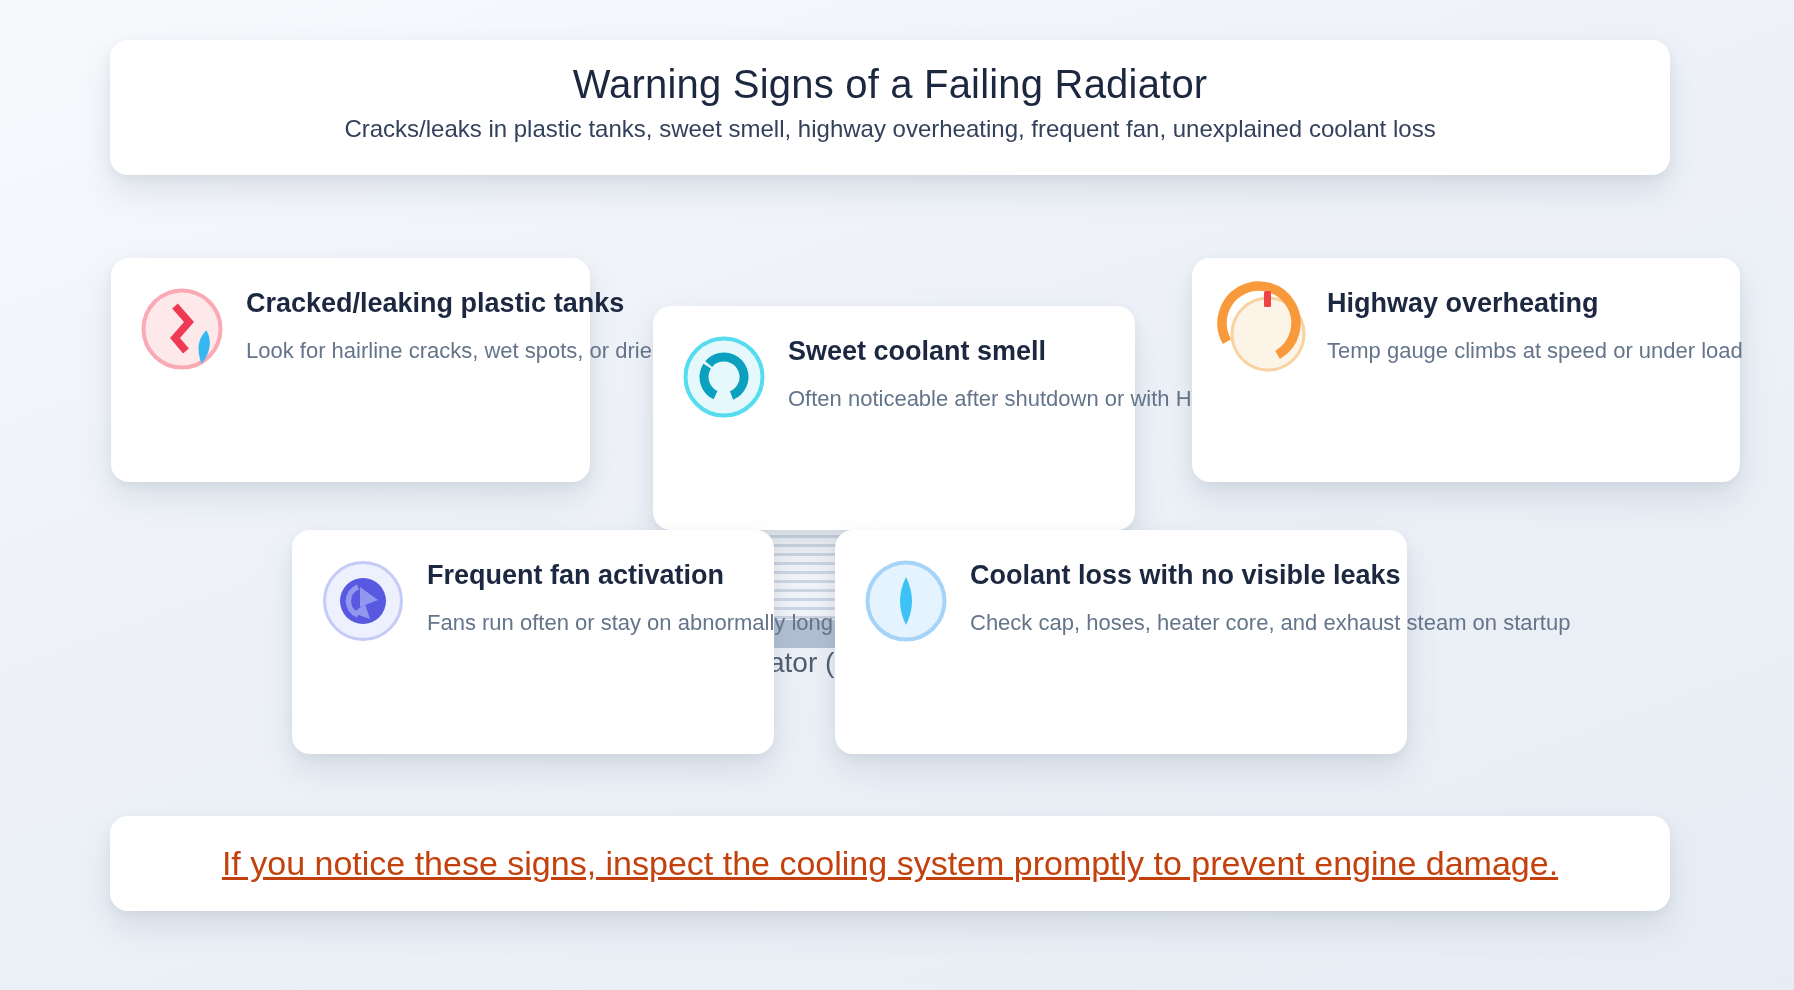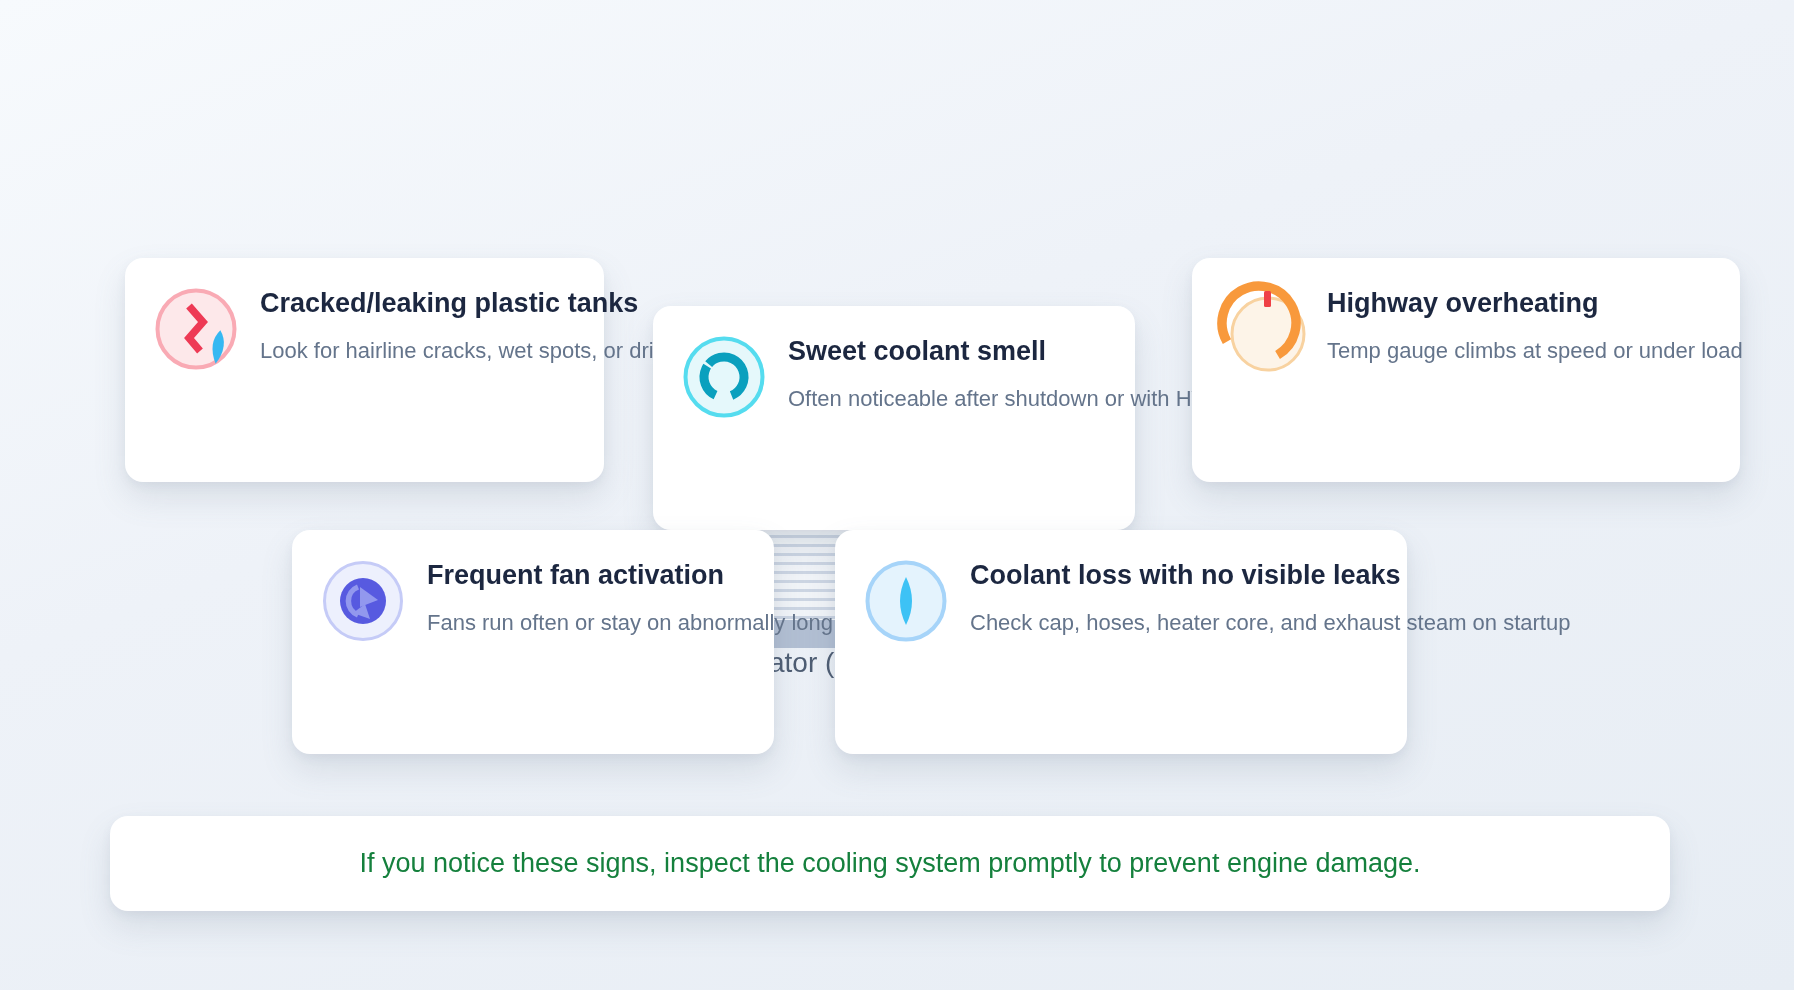--- a/index.html
+++ b/index.html
@@ -10,26 +10,26 @@
   .panel{position:absolute;background:#ffffff;border-radius:18px;
          box-shadow:0 16px 32px rgba(100,116,139,.16),0 4px 10px rgba(100,116,139,.08);}
 
   
   .header{left:110px;top:40px;width:1560px;height:135px;text-align:center;z-index:2;}
   .header h1{margin:22px 0 8px 0;font-size:40px;font-weight:500;color:#1c2740;letter-spacing:.2px;}
   .header .subtitle{font-size:24px;color:#33415c;}
 
   
   .footer{left:110px;top:816px;width:1560px;height:95px;display:flex;align-items:center;justify-content:center;z-index:2;}
-  .footer .note{font-size:27px;font-weight:500;color:#15803d;}
+  .footer .note{font-size:34px;font-weight:500;color:#c2410c;text-decoration:underline;}
 
   
   .sign-card{position:absolute;background:#ffffff;border-radius:18px;height:224px;
              box-shadow:0 16px 32px rgba(100,116,139,.16),0 4px 10px rgba(100,116,139,.08);}
-  .card-1{left:111px;top:258px;width:479px;z-index:2;margin-left:14px;}
+  .card-1{left:111px;top:258px;width:479px;z-index:2;}
   .card-2{left:653px;top:258px;width:482px;z-index:3;margin-top:48px;}
   .card-3{left:1192px;top:258px;width:548px;z-index:4;}
   .card-4{left:292px;top:530px;width:482px;z-index:3;}
   .card-5{left:835px;top:530px;width:572px;z-index:4;}
   .sign-card .icon{position:absolute;left:30px;top:30px;width:82px;height:82px;}
   .card-3 .icon{left:18px;top:18px;width:102px;height:102px;}
   .sign-card .title{position:absolute;left:135px;top:30px;font-size:27px;font-weight:600;
                     color:#1c2740;white-space:nowrap;}
   .sign-card .desc{position:absolute;left:135px;top:80px;font-size:22px;color:#64748b;white-space:nowrap;}
 
@@ -55,20 +55,24 @@
     <div class="rad-tank left"></div>
     <div class="rad-core"></div>
     <div class="rad-tank right"></div>
     <div class="rad-bottom"></div>
   </div>
   <svg class="rad-drop" viewBox="0 0 22 33">
     <path d="M11 0 C11 0 1 14 1 22 A10 10 0 0 0 21 22 C21 14 11 0 11 0 Z" fill="#3bbdf5"></path>
   </svg>
   <div class="rad-caption">ator (e</div>
 
+  <div class="panel header">
+    <h1>Warning Signs of a Failing Radiator</h1>
+    <div class="subtitle">Cracks/leaks in plastic tanks, sweet smell, highway overheating, frequent fan, unexplained coolant loss</div>
+  </div>
 
   <div class="sign-card card-1">
     <svg class="icon" viewBox="0 0 82 82">
       <circle cx="41" cy="41" r="38.5" fill="#fde8ea" stroke="#f9aab4" stroke-width="4"></circle>
       <polyline points="34,18 48,34 34,50 45,63" fill="none" stroke="#ee3a55" stroke-width="7.5"></polyline>
       <path d="M63 42 Q74 56 63 76 Q52 56 63 42 Z" fill="#35b8f2" transform="rotate(8 63 59)"></path>
     </svg>
     <div class="title">Cracked/leaking plastic tanks</div>
     <div class="desc">Look for hairline cracks, wet spots, or dried</div>
   </div>

